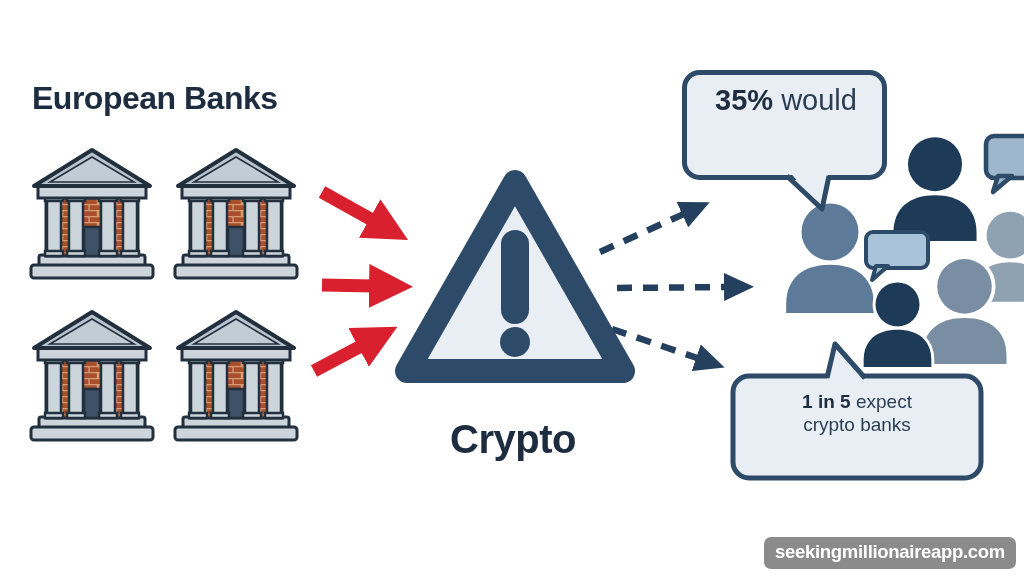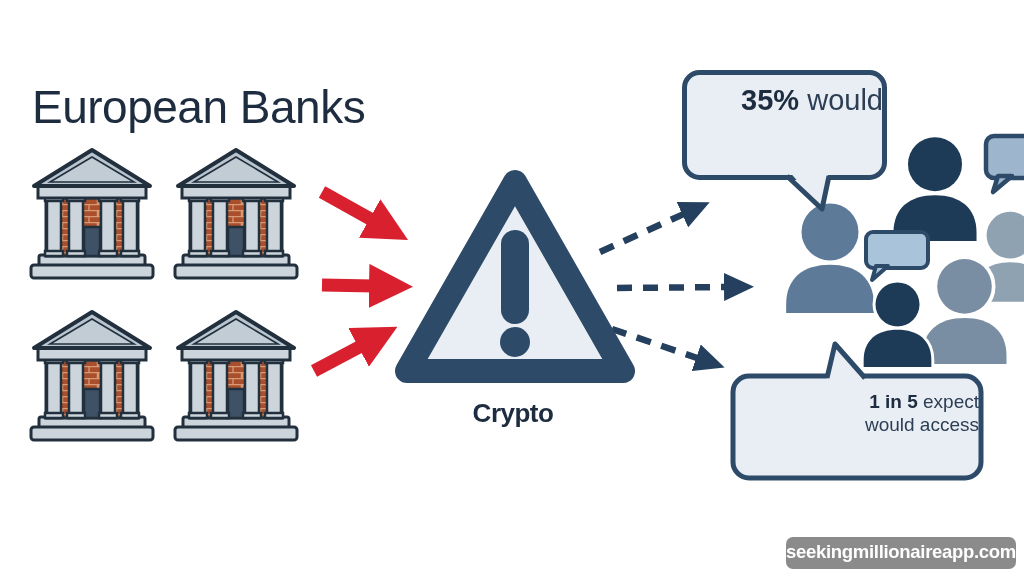--- a/index.html
+++ b/index.html
@@ -2,35 +2,35 @@
 <html style="--page-bg: #ffffff; --navy-text: #1e2c40; --navy-soft: #2c3e54; --navy-shape: #2d4a68; --triangle-fill: #e9eef4; --bubble-fill: #e9eef4; --bubble-border: #2d4a68; --red-arrow: #d9202f; --dashed-arrow: #24405e; --person-navy: #1d3a57; --person-slate: #5e7a99; --person-gray: #7a8ea3; --person-light: #8fa2b2; --mini-bubble-fill: #a9c3da; --mini-bubble-fill2: #9db6cd; --watermark-bg: #8b8b8b; --watermark-text: #ffffff; --bank-roof: #b9c5cf; --bank-roof-inner: #c2ccd5; --bank-brick: #a94f2c; --brick-mortar: #d79a74; --bank-column: #ccd5dc; --bank-outline: #22303e; --bank-door: #3f5166;"><head>
 <meta charset="utf-8">
 <style>
   html,body{margin:0;padding:0;background:#fff;}
   .canvas{
     position:relative;width:1024px;height:576px;overflow:hidden;
     background:var(--page-bg);font-family:"Liberation Sans",sans-serif;
   }
   .abs{position:absolute;}
   .title{
-    font-size:46px;font-weight:400;color:var(--navy-text);letter-spacing:-0.5px;
+    font-size:32px;font-weight:700;color:var(--navy-text);letter-spacing:-0.5px;
   }
   .center-label{
-    width:320px;text-align:center;font-size:26px;font-weight:700;
-    color:var(--navy-text);line-height:1.12;letter-spacing:-0.5px;
+    width:320px;text-align:center;font-size:40px;font-weight:700;
+    color:var(--navy-text);line-height:1.12;letter-spacing:-0.5px;margin-top:18px;
   }
   .bubble-text{
-    text-align:right;font-size:29px;line-height:1.22;color:var(--navy-soft);
+    text-align:center;font-size:29px;line-height:1.22;color:var(--navy-soft);
     font-weight:400;
   }
   .bubble-text b{color:var(--navy-text);font-weight:700;}
   .watermark{
     position:absolute;right:8px;bottom:7px;background:var(--watermark-bg);
     color:var(--watermark-text);font-weight:700;font-size:18.5px;
-    letter-spacing:-0.3px;padding:4px 0 6px;border-radius:7px;margin-top:12px;
+    letter-spacing:-0.3px;padding:4px 11px 6px;border-radius:7px;margin-top:12px;
   }
   svg{display:block;overflow:visible;}
   .person{position:absolute;}
 </style>
 </head>
 <body>
 
 <div class="canvas">
 
   <svg width="0" height="0" style="position:absolute" aria-hidden="true">
@@ -149,18 +149,18 @@
     <div><b>35%</b> <span>would</span></div>
   </div>
 
   <svg class="abs" style="left:727px;top:338px" width="260" height="148" viewBox="0 0 260 148">
     <rect x="6" y="38" width="248" height="102" rx="16" style="fill:var(--bubble-fill);stroke:var(--bubble-border)" stroke-width="5"></rect>
     <path d="M100,42 L138,42 L108,6 Z" style="fill:var(--bubble-fill)"></path>
     <path d="M100,40 L108,6 L138,40" fill="none" style="stroke:var(--bubble-border)" stroke-width="5" stroke-linejoin="round"></path>
   </svg>
   <div class="abs bubble-text" style="left:735px;top:390px;width:244px;font-size:19px">
     <div><b>1 in 5</b> <span>expect</span></div>
-    <div>would access</div>
+    <div>crypto banks</div>
   </div>
 
   <div class="watermark">seekingmillionaireapp.com</div>
 
 </div>
 
 </body></html>

